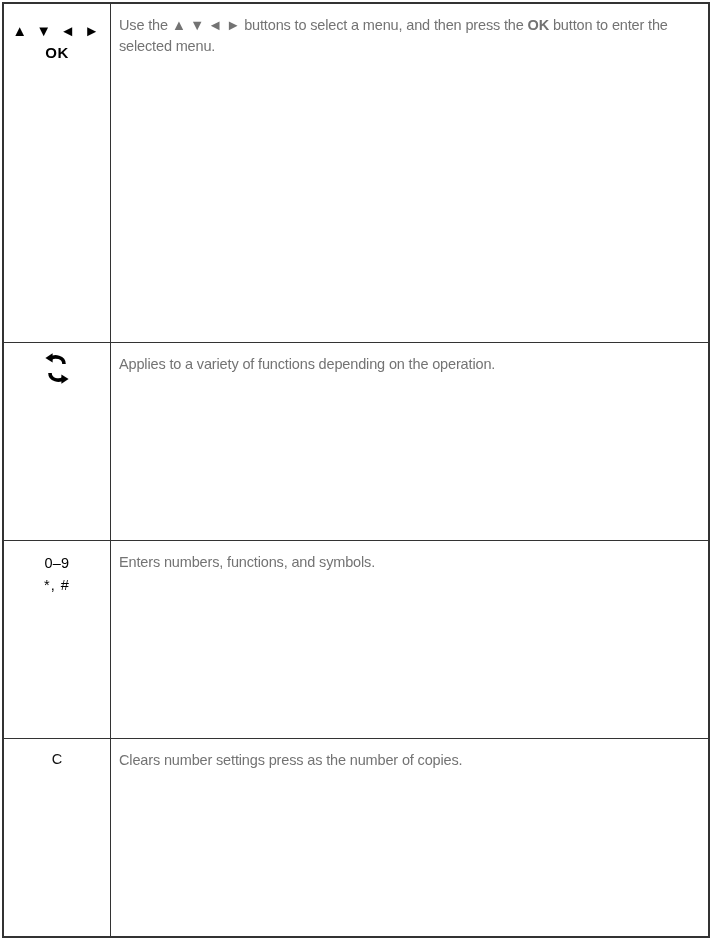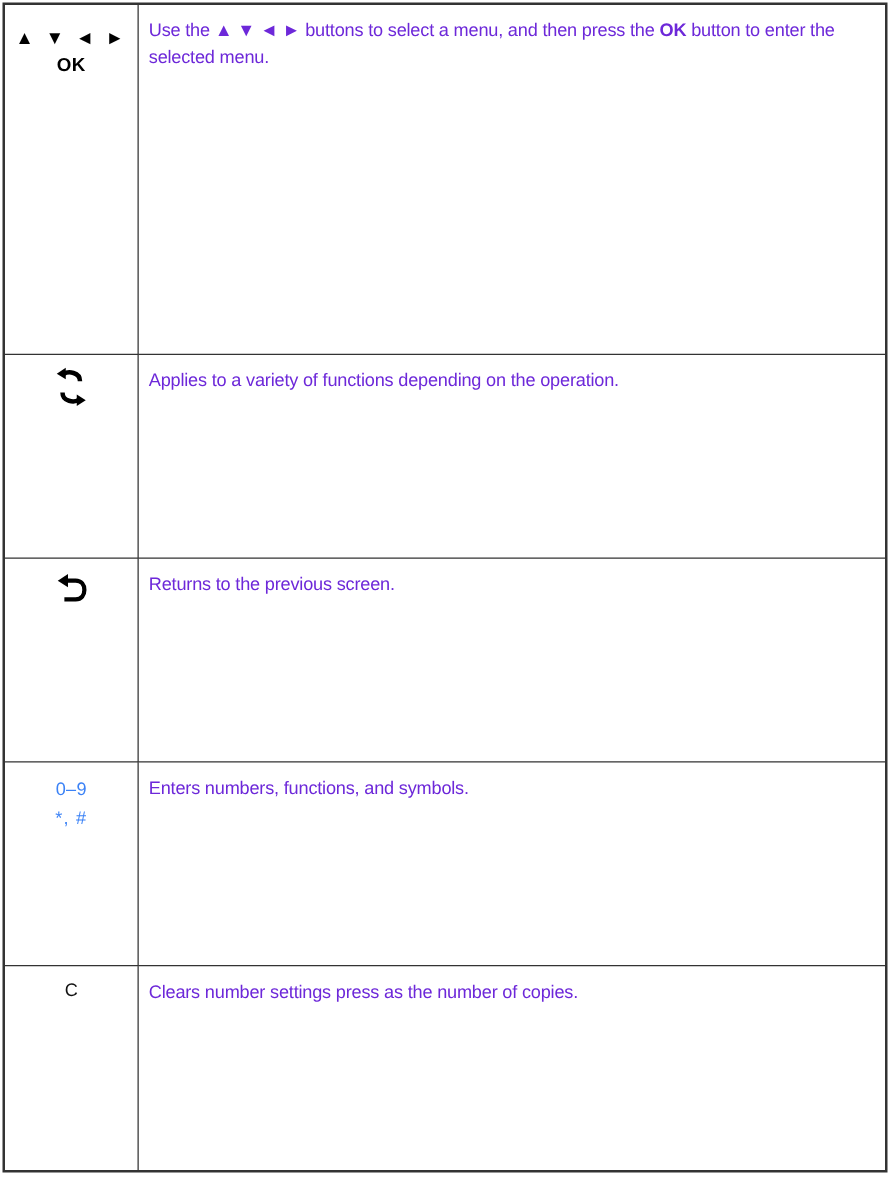--- a/index.html
+++ b/index.html
@@ -57,21 +57,21 @@
     padding-top: 9px;
     text-align: center;
     line-height: 1;
   }
 
   .desc {
     padding: 11px 10px 0 8px;
     font-size: 14.5px;
     line-height: 1.42;
     letter-spacing: -0.15px;
-    color: #6d28d9;
+    color: #737373;
   }
   .desc b { font-weight: bold; }
 
   
   .arrow-row {
     font-size: 15px;
     letter-spacing: 2.5px;
     line-height: 1;
     color: #000000;
     padding-top: 10px;
@@ -84,21 +84,21 @@
     color: #000000;
   }
 
   
   .svg-icon { display: block; margin: 0 auto; }
 
   
   .key-label {
     font-size: 14.5px;
     line-height: 1.55;
-    color: #3b82f6;
+    color: #000000;
     padding-top: 11px;
     letter-spacing: 0.2px;
   }
   .key-label .sym { letter-spacing: 1px; }
   .single-char {
     font-size: 14.5px;
     padding-top: 12px;
     color: #111111;
   }
 </style>
@@ -134,34 +134,20 @@
             <path d="M8 21 C8 28.5 17.5 29.2 21 26.8" fill="none" stroke="#000000" stroke-width="3.6" stroke-linecap="butt"></path>
             <path d="M19.4 31.8 L19.4 22.6 L26.6 27.1 Z" fill="#000000"></path>
           </svg>
         </div>
       </td>
       <td class="col-desc">
         <div class="desc">Applies to a variety of functions depending on the operation.</div>
       </td>
     </tr>
 
-    <tr style="height:121px;">
-      <td class="col-icon">
-        <div class="icon-wrap" style="padding-top:11px;">
-          <svg class="svg-icon" width="30" height="28" viewBox="0 0 30 28">
-            <path d="M10.5 6.5 H18.5 C23.2 6.5 25.5 10 25.5 14
-                     C25.5 18 23.2 21.5 18.5 21.5 H9.5" fill="none" stroke="#000000" stroke-width="3.4" stroke-linecap="butt"></path>
-            <path d="M12.4 1.2 L12.4 11.8 L4.2 6.5 Z" fill="#000000"></path>
-          </svg>
-        </div>
-      </td>
-      <td class="col-desc">
-        <div class="desc">Returns to the previous screen.</div>
-      </td>
-    </tr>
 
     <tr style="height:121px;">
       <td class="col-icon">
         <div class="key-label">
           <div>0–9</div>
           <div class="sym">*, #</div>
         </div>
       </td>
       <td class="col-desc">
         <div class="desc">Enters numbers, functions, and symbols.</div>

